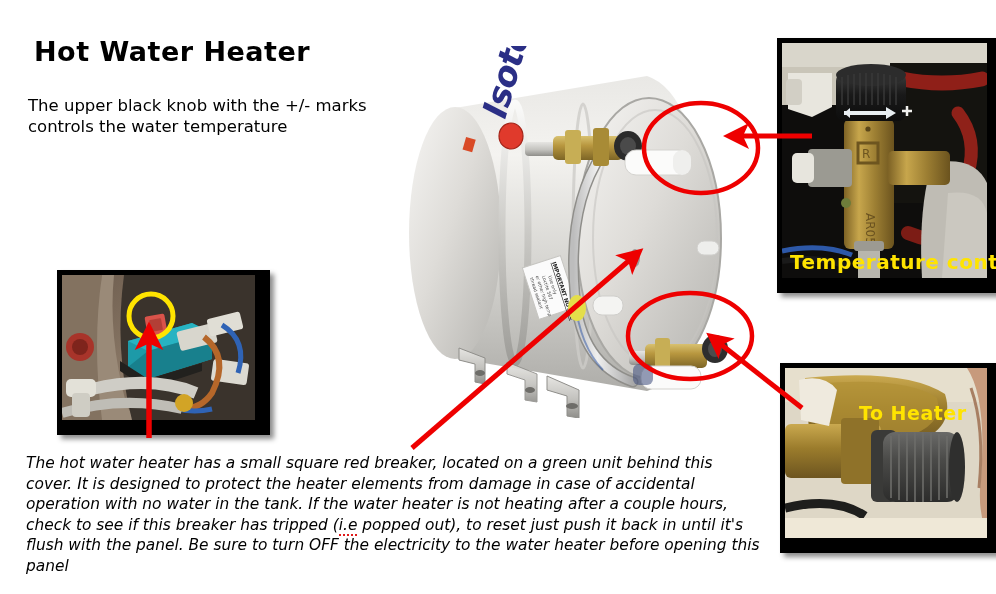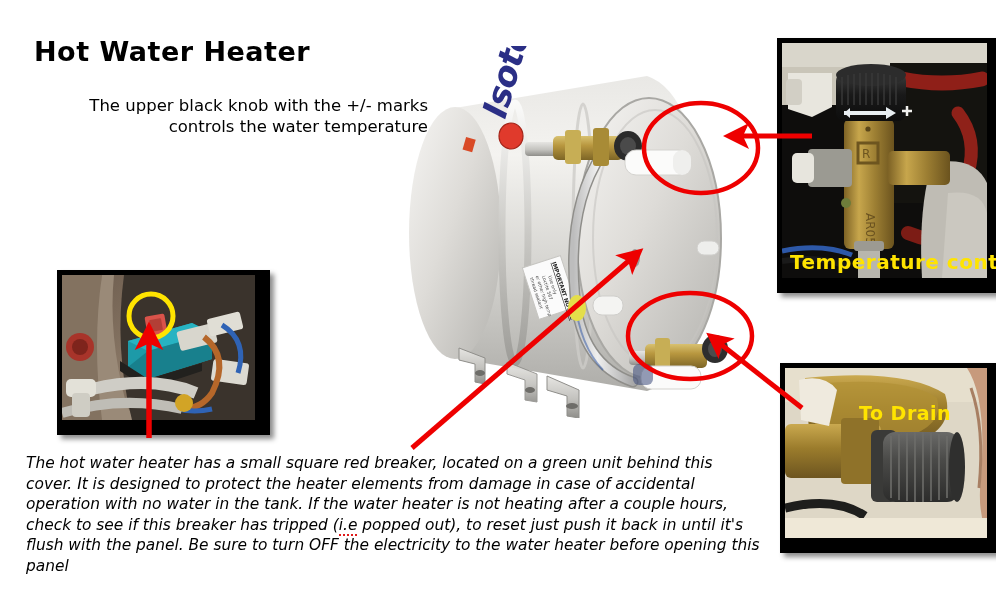--- a/index.html
+++ b/index.html
@@ -12,21 +12,21 @@
   
   .title{
     position:absolute;left:22px;top:28px;
     font-size:27px;font-weight:bold;color:#000;letter-spacing:0.5px;
     font-family:"DejaVu Sans","Liberation Sans",sans-serif;
   }
   .para{
     position:absolute;color:#000;font-size:16.5px;line-height:20.5px;
     font-family:"DejaVu Sans","Liberation Sans",sans-serif;
   }
-  #para1{left:16px;top:88px;width:400px;text-align:right;}
+  #para1{left:16px;top:88px;width:400px;}
   #para2{left:16px;top:148px;width:365px;}
   .bottom-note{
     position:absolute;left:14px;top:445px;width:735px;
     font-style:italic;font-size:15.4px;line-height:20.6px;color:#000;
     font-family:"DejaVu Sans","Liberation Sans",sans-serif;
   }
   .spell{
     border-bottom:2px dotted #e01b1b;
     text-decoration-color:#e01b1b;
     text-decoration-style:wavy;
@@ -303,21 +303,21 @@
         </g>
         <ellipse cx="172" cy="99" rx="8" ry="35" fill="#2f2f2e"></ellipse>
 
         <path d="M182 0 Q 202 30 196 110 Q 192 140 202 170 L202 0 Z" fill="#c79a7c"></path>
         <path d="M186 20 Q 200 60 194 120" stroke="#a87f63" stroke-width="3" fill="none"></path>
 
         <path d="M0 140 Q 50 128 80 148" stroke="#1e1e1c" stroke-width="9" fill="none"></path>
         <rect x="0" y="150" width="202" height="20" fill="#efe8d7"></rect>
       </svg>
     </div>
-    <div class="photo-caption" id="cap-drain">To Drain</div>
+    <div class="photo-caption" id="cap-drain">To Heater</div>
   </div>
 
   <div class="photo-frame" id="photo-breaker">
     <div class="photo-inner">
       <svg width="193" height="145" viewBox="0 0 193 145" xmlns="http://www.w3.org/2000/svg">
         <defs>
           <linearGradient id="panelg" x1="0" y1="0" x2="1" y2="1">
             <stop offset="0%" stop-color="#6a5a4c"></stop>
             <stop offset="50%" stop-color="#8a7866"></stop>
             <stop offset="100%" stop-color="#4e4339"></stop>

